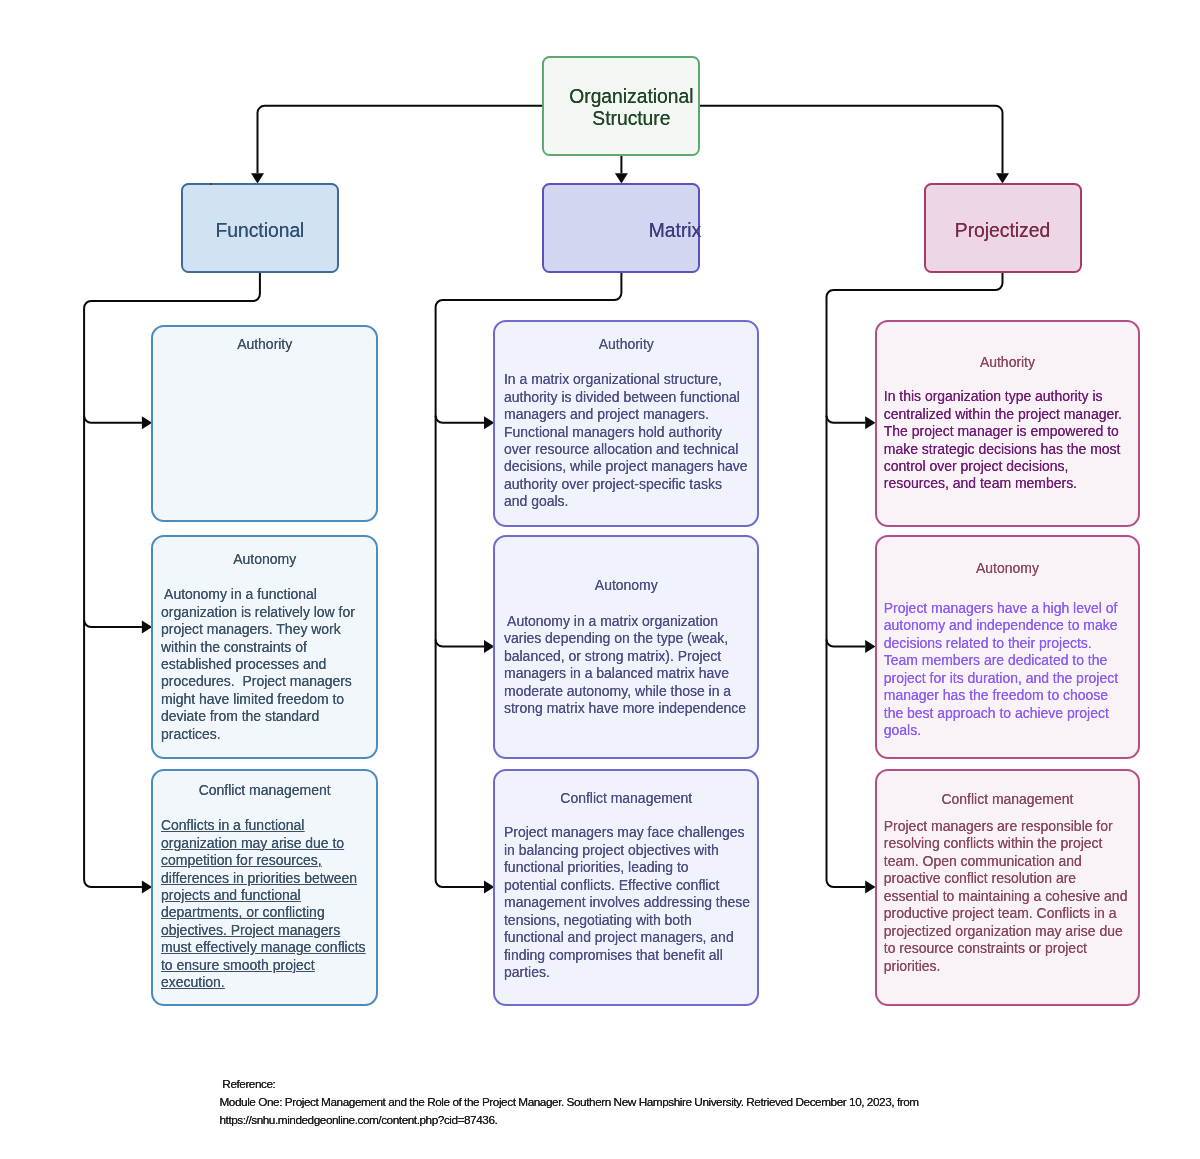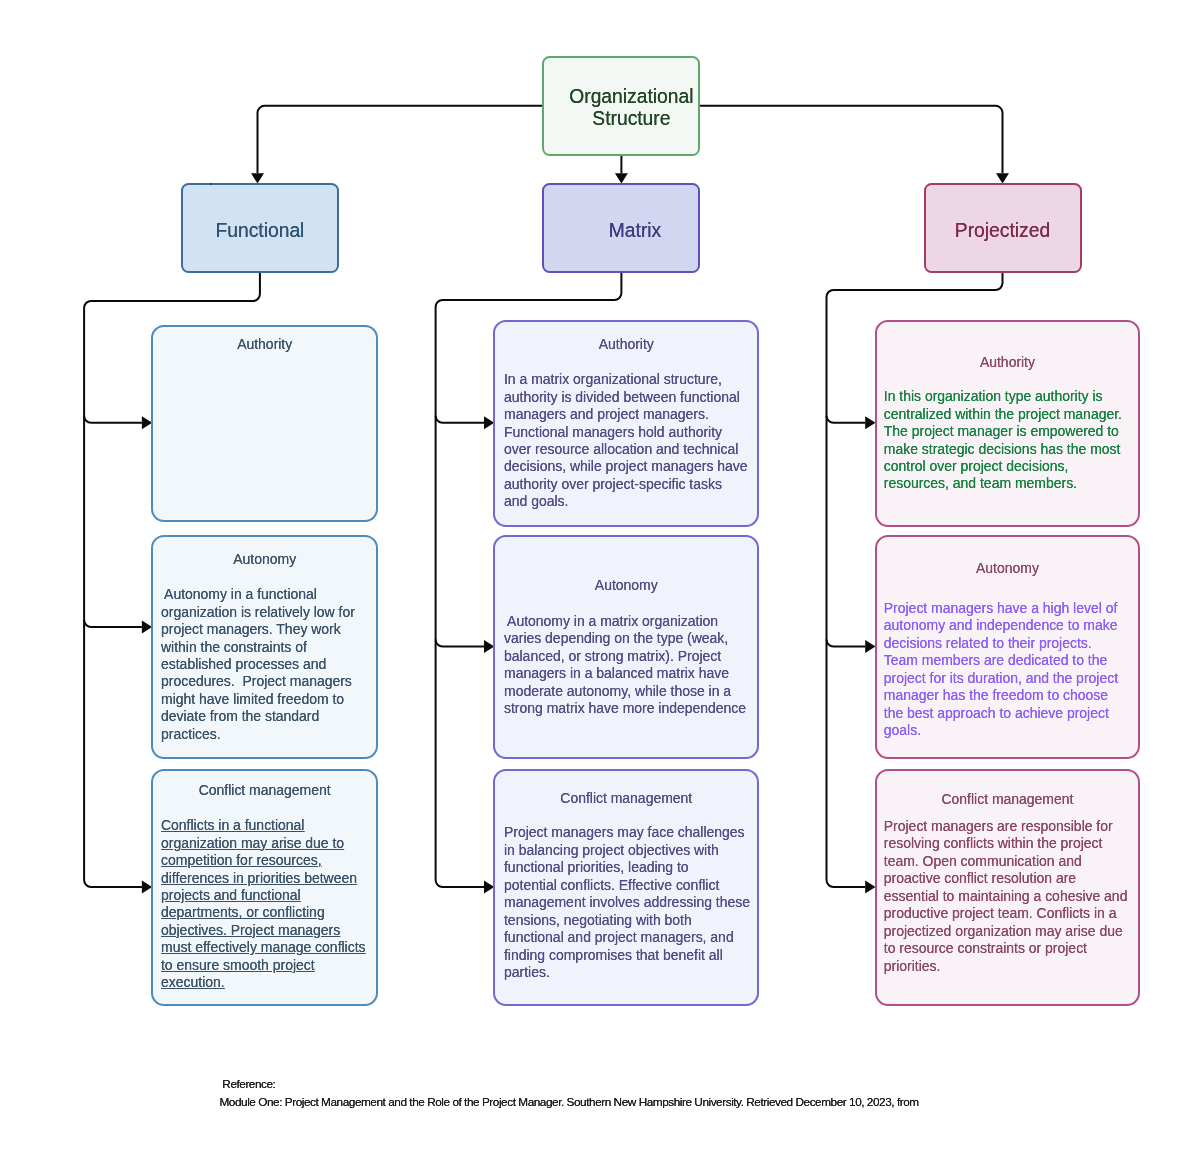--- a/index.html
+++ b/index.html
@@ -87,21 +87,21 @@
 organization may arise due to
 competition for resources,
 differences in priorities between
 projects and functional
 departments, or conflicting
 objectives. Project managers
 must effectively manage conflicts
 to ensure smooth project
 execution.</div>
     <div class="node" style="left: 542.4px; top: 182.6px; width: 158px; height: 90px; border-color: rgb(91, 82, 191); background: rgb(210, 214, 240); color: rgb(61, 58, 126);"></div>
-    <div class="lbl" style="top: 220px; left: 521px; width: 156px; color: rgb(61, 58, 126); padding-left: 36px;">Matrix</div>
+    <div class="lbl" style="top: 220px; left: 561px; width: 156px; color: rgb(61, 58, 126); padding-left: 36px;">Matrix</div>
     <div class="card" style="left: 493.3px; top: 319.5px; width: 265.95px; height: 207.2px; border-color: rgb(111, 105, 208); background: rgb(240, 243, 252); color: rgb(78, 78, 133);"></div>
     <div class="ttl" style="top: 335.6px; left: 494.3px; width: 263.95px; color: rgb(78, 78, 133);">Authority</div>
     <div class="bdy" style="top: 371.1px; left: 504px; width: 243.25px; color: rgb(78, 78, 133);">In a matrix organizational structure,
 authority is divided between functional
 managers and project managers.
 Functional managers hold authority
 over resource allocation and technical
 decisions, while project managers have
 authority over project-specific tasks
 and goals.</div>
@@ -121,21 +121,21 @@
 potential conflicts. Effective conflict
 management involves addressing these
 tensions, negotiating with both
 functional and project managers, and
 finding compromises that benefit all
 parties.</div>
     <div class="node" style="left: 923.5px; top: 182.6px; width: 158px; height: 90px; border-color: rgb(166, 59, 102); background: rgb(237, 215, 230); color: rgb(122, 42, 70);"></div>
     <div class="lbl" style="top: 220px; left: 924.5px; width: 156px; color: rgb(122, 42, 70);">Projectized</div>
     <div class="card" style="left: 874.5px; top: 319.6px; width: 265.9px; height: 207.1px; border-color: rgb(178, 79, 134); background: rgb(249, 243, 247); color: rgb(139, 71, 96);"></div>
     <div class="ttl" style="top: 353.5px; left: 875.5px; width: 263.9px; color: rgb(139, 71, 96);">Authority</div>
-    <div class="bdy" style="top: 388.1px; left: 883.8px; width: 244.6px; color: #15803d;">In this organization type authority is
+    <div class="bdy" style="top: 388.1px; left: 883.8px; width: 244.6px; color: #701a75;">In this organization type authority is
 centralized within the project manager.
 The project manager is empowered to
 make strategic decisions has the most
 control over project decisions,
 resources, and team members.</div>
     <div class="card" style="left: 874.5px; top: 534.5px; width: 265.9px; height: 224.3px; border-color: rgb(178, 79, 134); background: rgb(249, 243, 247); color: rgb(139, 71, 96);"></div>
     <div class="ttl" style="top: 560px; left: 875.5px; width: 263.9px; color: rgb(139, 71, 96);">Autonomy</div>
     <div class="bdy" style="top: 600px; left: 883.8px; width: 244.6px; color: #8b5cf6;">Project managers have a high level of
 autonomy and independence to make
 decisions related to their projects.
@@ -149,14 +149,14 @@
     <div class="bdy" style="top: 818px; left: 883.8px; width: 244.6px; color: rgb(139, 71, 96);">Project managers are responsible for
 resolving conflicts within the project
 team. Open communication and
 proactive conflict resolution are
 essential to maintaining a cohesive and
 productive project team. Conflicts in a
 projectized organization may arise due
 to resource constraints or project
 priorities.</div>
     <div style="position: absolute; left: 210.2px; top: 183.1px; width: 1.8px; height: 2.1px; background: rgb(74, 64, 56);"></div>
-    <div class="refblock" style="left: 219.5px; top: 1075px;"><div> Reference:</div><div>Module One: Project Management and the Role of the Project Manager. Southern New Hampshire University. Retrieved December 10, 2023, from</div></div>
+    <div class="refblock" style="left: 219.5px; top: 1075px;"><div> Reference:</div><div>Module One: Project Management and the Role of the Project Manager. Southern New Hampshire University. Retrieved December 10, 2023, from</div><div>https://snhu.mindedgeonline.com/content.php?cid=87436.</div></div>
   </div>
 
 </body></html>

